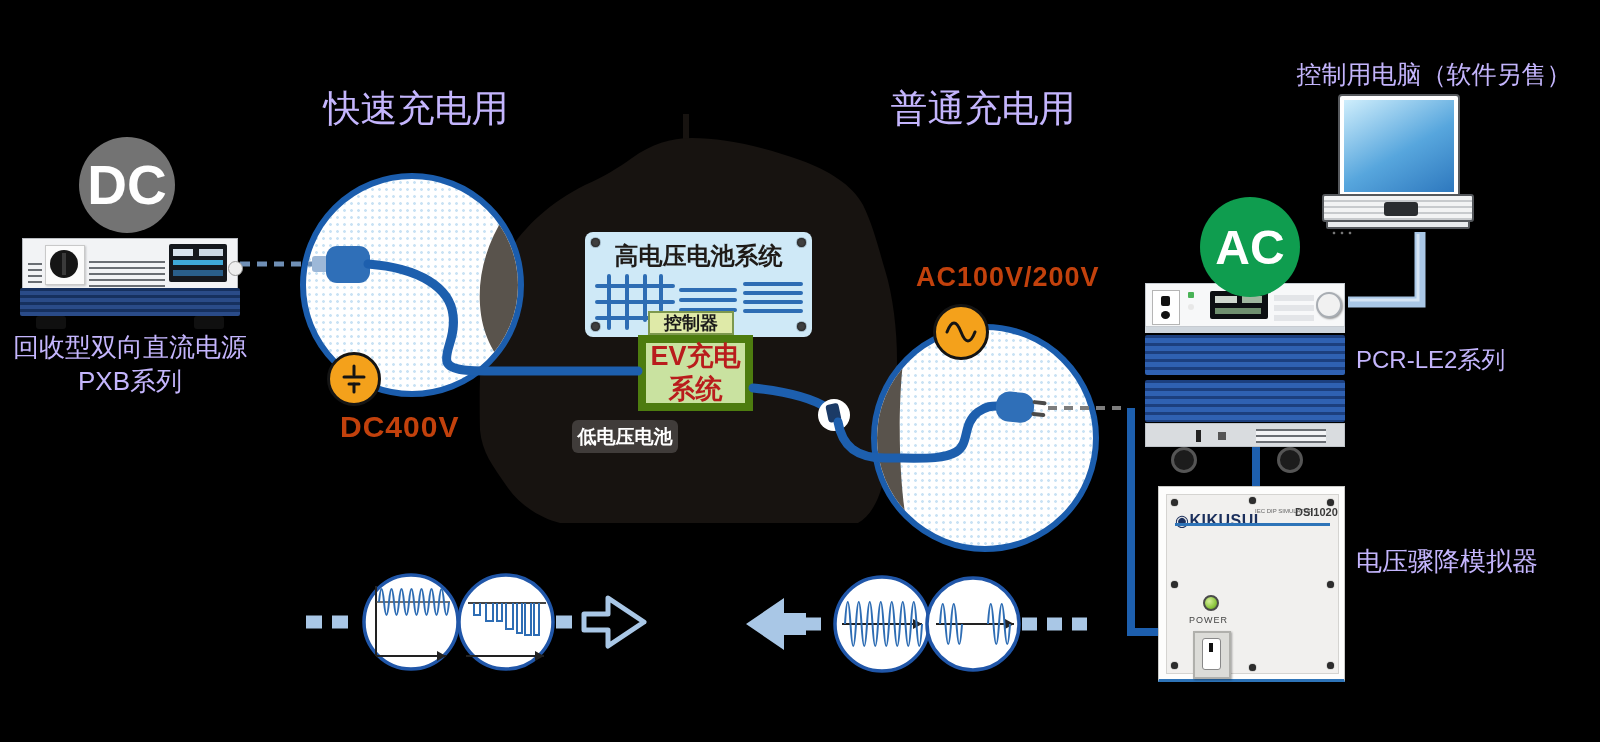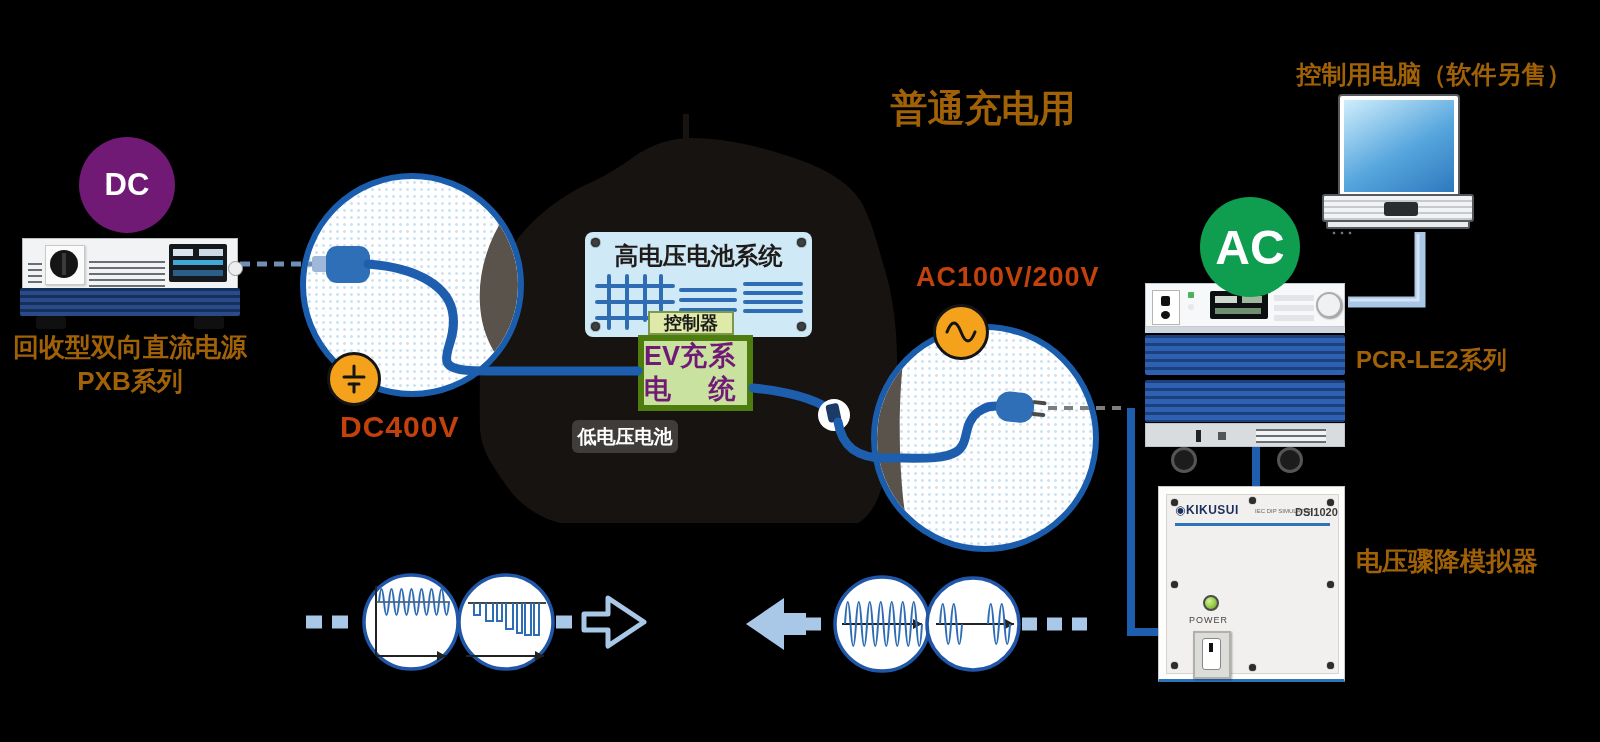--- a/index.html
+++ b/index.html
@@ -1,56 +1,56 @@
 <!DOCTYPE html>
 <html><head>
 <meta charset="utf-8">
 <style>
   html,body{margin:0;padding:0;background:#000;}
   .stage{position:relative;width:1600px;height:742px;background:#000;overflow:hidden;
          font-family:"Liberation Sans","DejaVu Sans",sans-serif;}
   .abs{position:absolute;}
   
-  .dark-label{color:#a16207;font-weight:bold;}
+  .dark-label{color:#c4b5fd;font-weight:normal;}
   .blue-label{color:#c2410c;font-weight:bold;letter-spacing:1px;}
   .lbl-fast{left:316px;top:84px;width:200px;font-size:37px;text-align:center;z-index:7;}
   .lbl-normal{left:878px;top:84px;width:210px;font-size:37px;text-align:center;z-index:7;}
   .lbl-pc{left:1284px;top:58px;width:300px;font-size:25px;text-align:center;z-index:7;}
   .lbl-dcv{left:340px;top:410px;font-size:30px;z-index:7;}
   .lbl-acv{left:916px;top:262px;font-size:27px;z-index:7;}
   .lbl-dcsrc{left:10px;top:330px;width:240px;text-align:center;font-size:26px;line-height:34px;z-index:7;}
   .lbl-acsrc{left:1356px;top:346px;width:244px;text-align:left;font-size:21px;line-height:27px;z-index:7;}
   .lbl-acsrc .series{font-size:24px;}
   .lbl-dsi{left:1356px;top:543px;width:244px;text-align:left;font-size:26px;line-height:36px;z-index:7;}
   
   .badge{border-radius:50%;display:flex;align-items:center;justify-content:center;
          color:#fff;font-weight:bold;z-index:6;}
-  .badge-dc{left:79px;top:137px;width:96px;height:96px;background:#701a75;font-size:31px;}
+  .badge-dc{left:79px;top:137px;width:96px;height:96px;background:#737373;font-size:55px;}
   .badge-ac{left:1200px;top:197px;width:100px;height:100px;background:#0f9d4f;font-size:48px;}
   .orange-badge{border-radius:50%;background:#f4a11b;border:3px solid #141414;z-index:6;
                 display:flex;align-items:center;justify-content:center;}
   .ob-batt{left:327px;top:352px;width:48px;height:48px;}
   .ob-sine{left:933px;top:304px;width:50px;height:50px;}
   
   .mag{border-radius:50%;border:6px solid #1b5dad;box-sizing:border-box;z-index:3;
        background:radial-gradient(circle,#c9e2f4 1.3px,rgba(255,255,255,0) 1.5px) 0 0/7px 7px #fff;}
   .mag-left{left:300px;top:173px;width:224px;height:224px;}
   .mag-right{left:871px;top:324px;width:228px;height:228px;}
   
   .hv-panel{left:585px;top:232px;width:227px;height:105px;background:#cfe9f7;border-radius:8px;z-index:2;}
   .hv-title{position:absolute;left:0;top:8px;width:100%;text-align:center;font-size:24px;
             font-weight:bold;color:#1f1b18;}
   .screw{position:absolute;width:9px;height:9px;border-radius:50%;background:#3f3f3f;
          box-shadow:inset 0 0 2px #000,0 0 0 1px #9fb6c4;}
   .ctrl-strip{left:648px;top:311px;width:86px;height:24px;background:#dfeaa8;border:2px solid #7d984e;
               z-index:4;display:flex;align-items:center;justify-content:center;font-size:18px;
               font-weight:bold;color:#1a1a1a;box-sizing:border-box;}
-  .ev-box{left:638px;top:335px;width:115px;height:76px;background:#c9e2a0;border:6px solid #4d7c0f;
-          z-index:4;display:flex;flex-direction:row;align-items:center;justify-content:center;
-          font-size:27px;font-weight:bold;color:#701a75;line-height:33px;box-sizing:border-box;}
+  .ev-box{left:638px;top:335px;width:115px;height:76px;background:#c9e2a0;border:8px solid #4d7c0f;
+          z-index:4;display:flex;flex-direction:column;align-items:center;justify-content:center;
+          font-size:27px;font-weight:bold;color:#b91c1c;line-height:33px;box-sizing:border-box;}
   .lv-box{left:572px;top:420px;width:106px;height:33px;background:#403c3a;border-radius:6px;z-index:4;
           display:flex;align-items:center;justify-content:center;color:#fff;font-size:19px;font-weight:bold;}
   
   .dc-src{left:22px;top:238px;width:216px;height:92px;z-index:5;}
   .dc-body{position:absolute;left:0;top:0;width:216px;height:52px;background:#f2f3f5;
            border:1px solid #b7babf;box-sizing:border-box;}
   .dc-knob-sq{position:absolute;left:22px;top:6px;width:38px;height:38px;background:#fbfbfb;
               border:1px solid #c9c9c9;box-shadow:1px 1px 2px #00000033;}
   .dc-knob{position:absolute;left:4px;top:4px;width:28px;height:28px;border-radius:50%;background:#151515;}
   .dc-knob::after{content:"";position:absolute;left:12px;top:3px;width:4px;height:22px;background:#3a3a3a;}
@@ -78,21 +78,21 @@
                       repeating-linear-gradient(90deg,#e3e5e8 0 8px,#f7f8f9 8px 13px);}
   .ac-knob{position:absolute;left:170px;top:8px;width:26px;height:26px;border-radius:50%;
            background:#f1f1f1;border:2px solid #a8adb3;box-sizing:border-box;box-shadow:1px 1px 2px #0006;}
   .outlet{position:absolute;left:6px;top:6px;width:26px;height:33px;background:#fff;border:1px solid #b5b5b5;}
   .outlet b{position:absolute;left:8px;width:9px;background:#111;border-radius:2px;}
   
   .dsi{left:1158px;top:486px;width:187px;height:196px;background:#fdfdfc;border:1px solid #c9c9c6;
        box-sizing:border-box;z-index:5;border-bottom:3px solid #2e74b8;}
   .dsi-inner{position:absolute;left:7px;top:7px;width:171px;height:178px;background:#f1f0ee;
              border:1px solid #d5d4d1;}
-  .dsi-brand{position:absolute;left:8px;top:8px;font-size:12px;font-weight:bold;color:#1b2f5c;letter-spacing:.5px;}
+  .dsi-brand{position:absolute;left:8px;top:16px;font-size:16px;font-weight:bold;color:#1b2f5c;letter-spacing:.5px;}
   .dsi-type{position:absolute;left:88px;top:13px;font-size:6px;color:#666;}
   .dsi-model{position:absolute;left:128px;top:11px;font-size:11px;font-weight:bold;color:#3a3a3a;}
   .dsi-line{position:absolute;left:8px;top:28px;width:155px;height:3px;background:#2e74b8;}
   .dsi-led{position:absolute;left:36px;top:100px;width:12px;height:12px;border-radius:50%;
            background:radial-gradient(circle at 35% 35%,#d6ef9a,#8dc63f 60%,#5d8f22);border:2px solid #4a4a4a;}
   .dsi-power{position:absolute;left:22px;top:120px;font-size:9px;color:#444;letter-spacing:1px;}
   .dsi-switch{position:absolute;left:26px;top:136px;width:34px;height:44px;background:#dcdcd8;
               border:2px solid #b0b0ac;box-shadow:1px 1px 2px #0005;}
   .dsi-switch b{position:absolute;left:7px;top:5px;width:17px;height:30px;background:#fff;
                 border:1px solid #888;border-radius:3px;}
@@ -346,20 +346,21 @@
         <line x1="17" y1="22" x2="17" y2="30"></line>
       </g>
     </svg>
   </div>
   <div class="abs orange-badge ob-sine">
     <svg width="36" height="36" viewBox="0 0 36 36">
       <path d="M4,18 q7,-18 14,0 q7,18 14,0" stroke="#141414" stroke-width="3" fill="none" stroke-linecap="round"></path>
     </svg>
   </div>
 
+  <div class="abs dark-label lbl-fast">快速充电用</div>
   <div class="abs dark-label lbl-normal">普通充电用</div>
   <div class="abs dark-label lbl-pc">控制用电脑（软件另售）</div>
   <div class="abs blue-label lbl-dcv">DC400V</div>
   <div class="abs blue-label lbl-acv">AC100V/200V</div>
 
   <div class="abs dark-label lbl-dcsrc">
     <div>回收型双向直流电源</div>
     <div>PXB系列</div>
   </div>
 

